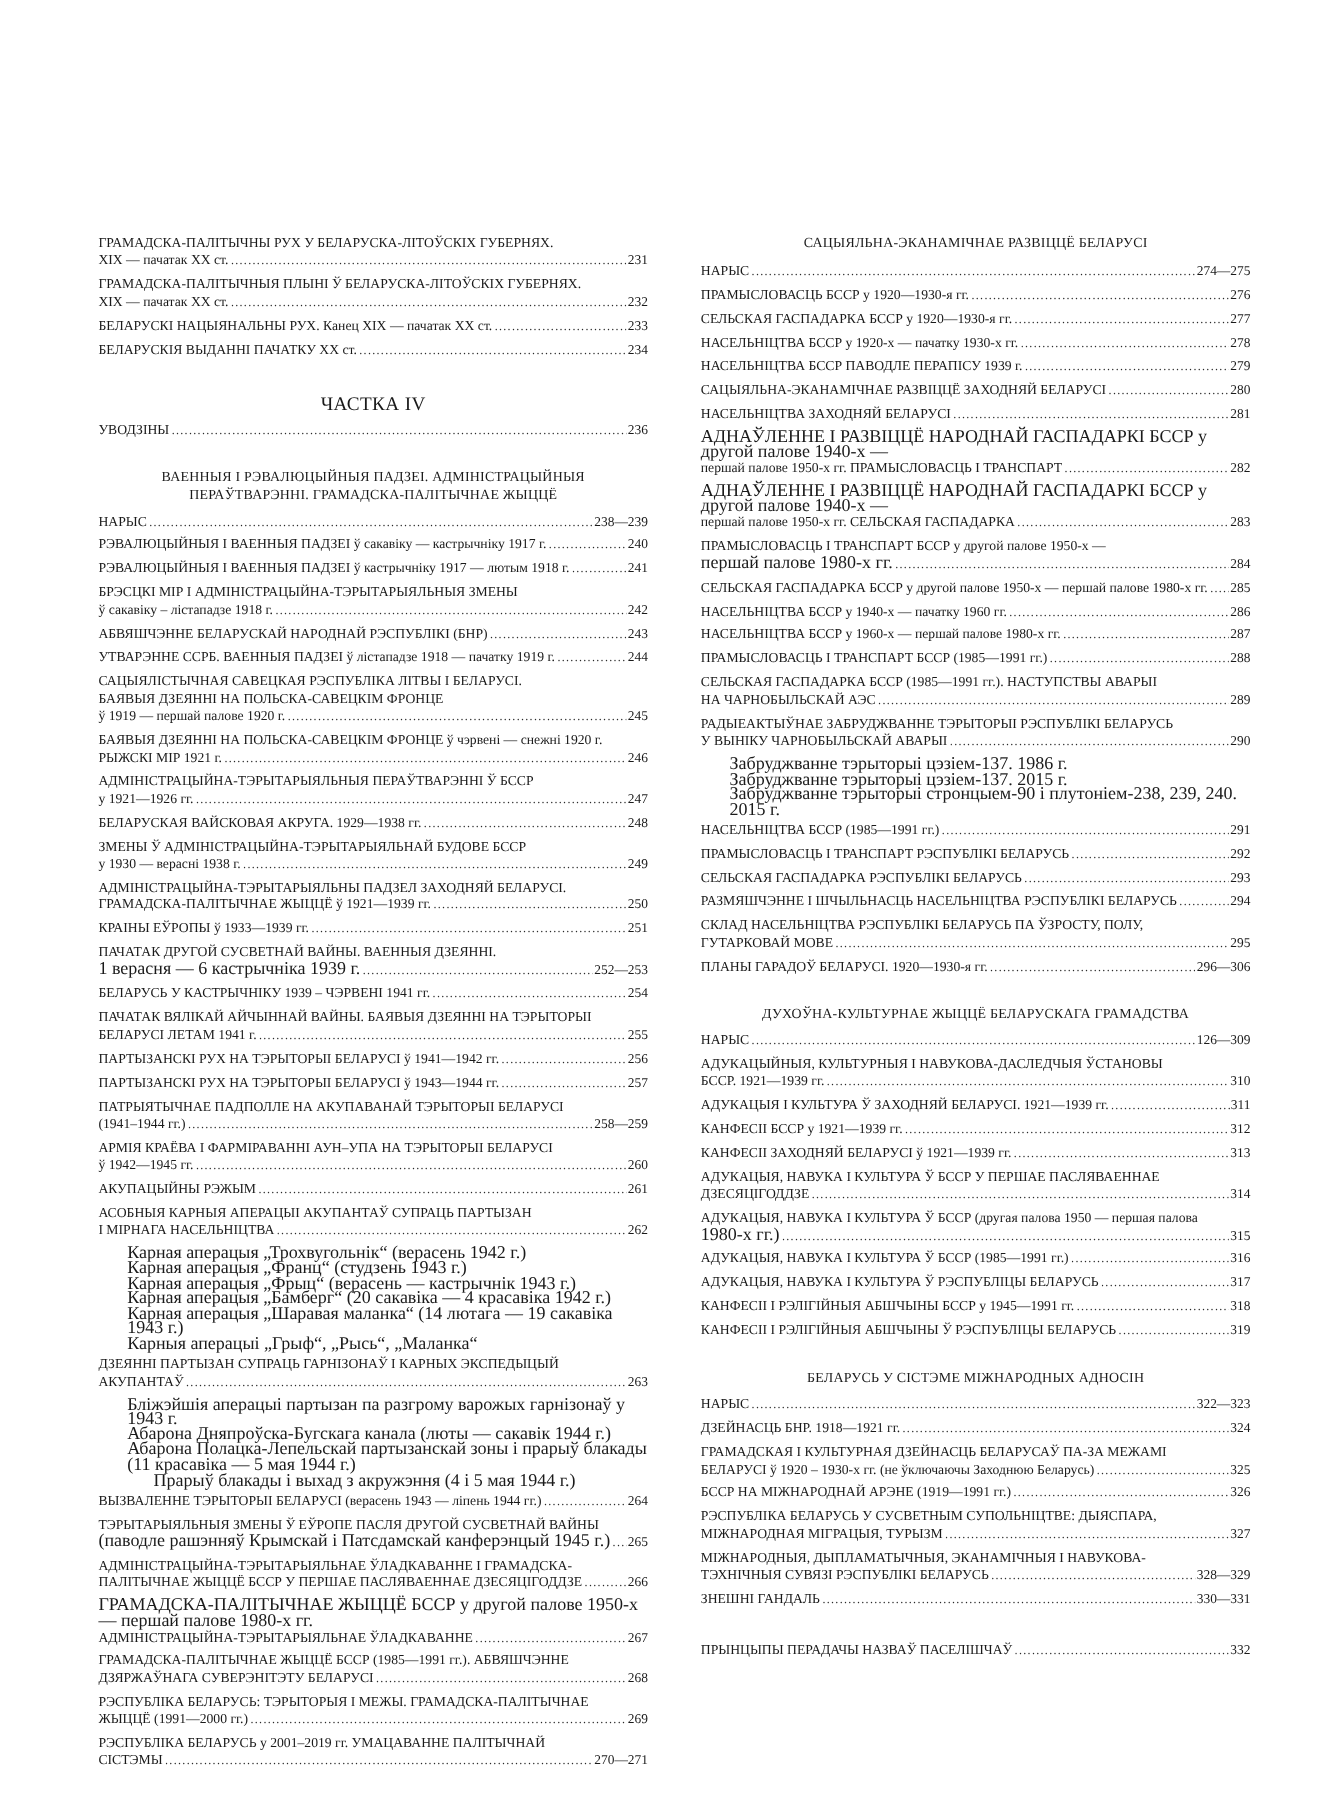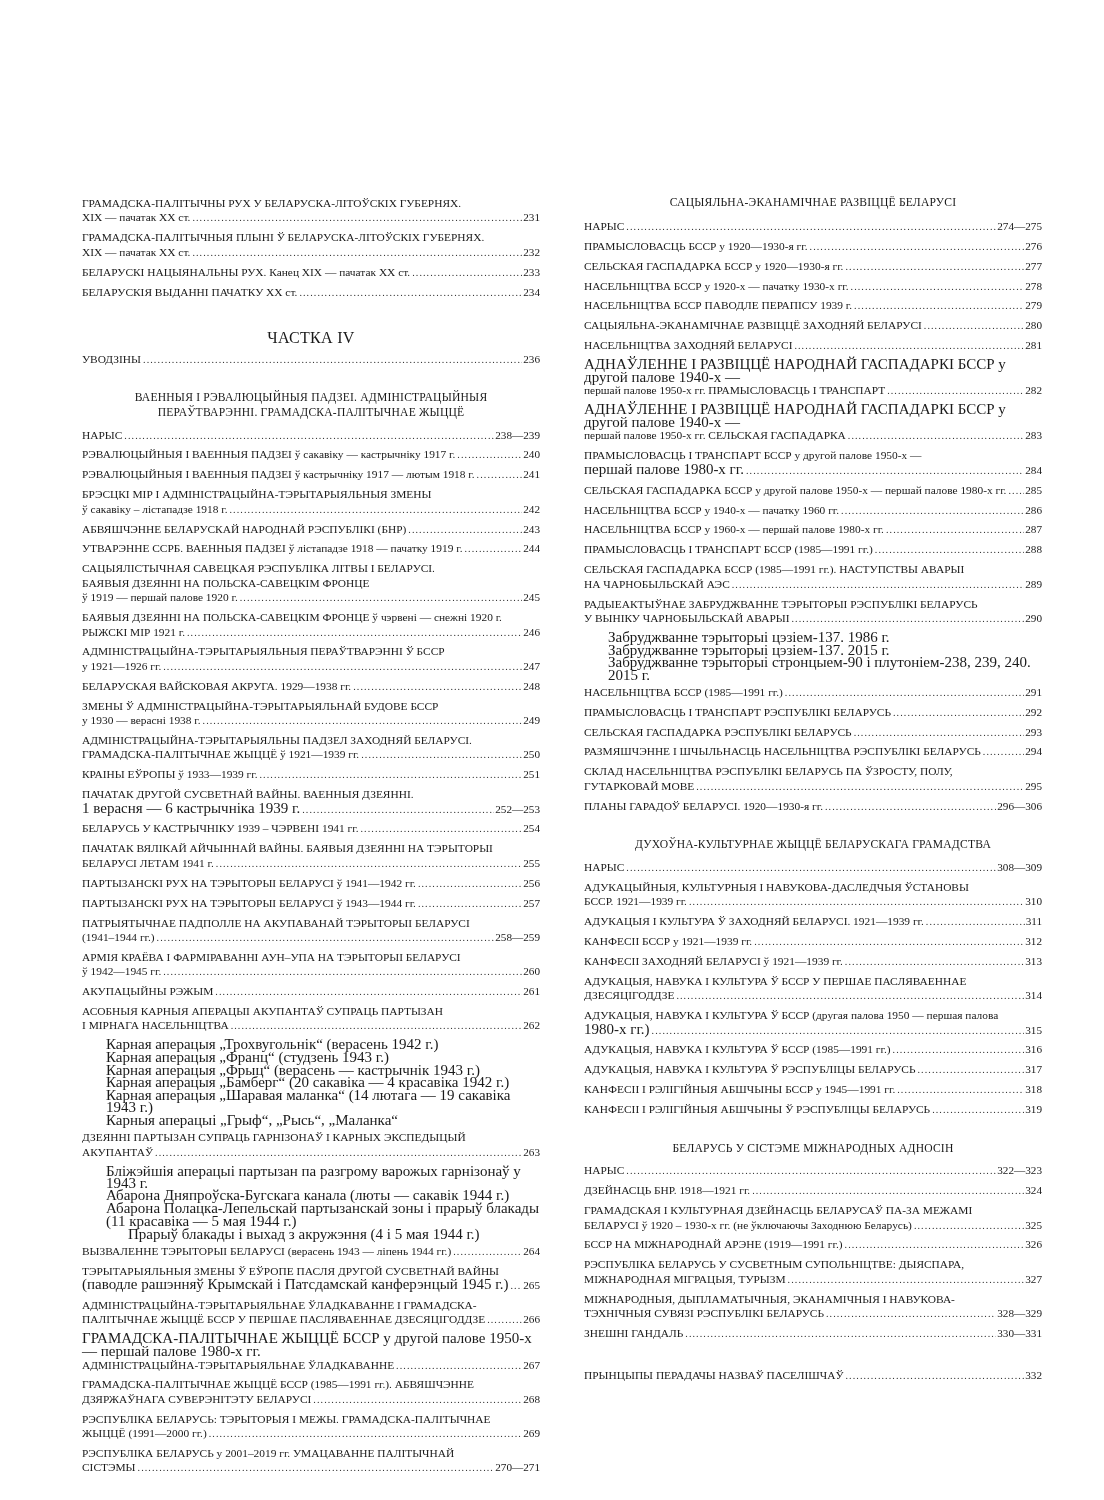--- a/index.html
+++ b/index.html
@@ -659,21 +659,21 @@
       <div class="section-heading">
         <span>ДУХОЎНА-КУЛЬТУРНАЕ ЖЫЦЦЁ БЕЛАРУСКАГА ГРАМАДСТВА</span>
       </div>
 
       <div>
 
         <div class="entry">
           <div class="leader-row">
             <span class="txt">НАРЫС</span>
             <span class="dots">.......................................................................................................................</span>
-            <span class="pg">308—309</span>
+            <span class="pg">126—309</span>
           </div>
         </div>
 
         <div class="entry">
           <div>АДУКАЦЫЙНЫЯ, КУЛЬТУРНЫЯ І НАВУКОВА-ДАСЛЕДЧЫЯ ЎСТАНОВЫ</div>
           <div class="leader-row">
             <span class="txt">БССР. 1921—1939 гг.</span>
             <span class="dots">.......................................................................................................................</span>
             <span class="pg">310</span>
           </div>

